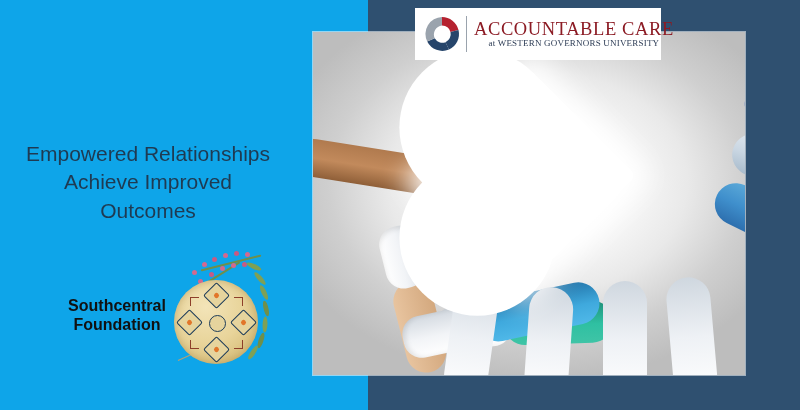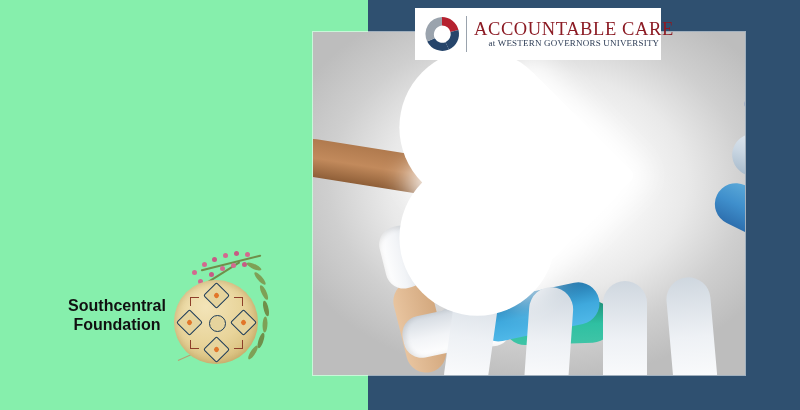--- a/index.html
+++ b/index.html
@@ -8,21 +8,21 @@
     padding: 0;
     background: #ffffff;
   }
   body {
     font-family: "Liberation Sans", sans-serif;
   }
   #slide {
     position: relative;
     width: 800px;
     height: 410px;
-    background: #86efac;
+    background: #0ea5e9;
     overflow: hidden;
   }
 
   
   .navy-panel {
     position: absolute;
     left: 368px;
     top: 0px;
     width: 432px;
     height: 410px;
@@ -359,20 +359,23 @@
       </svg>
     </div>
     <div class="aclc-divider"></div>
     <div class="aclc-text">
       <div class="aclc-line1">ACCOUNTABLE CARE</div>
       <div class="aclc-line3">at WESTERN GOVERNORS UNIVERSITY</div>
     </div>
   </div>
 
 
+  <div class="subtitle">Empowered Relationships
+Achieve Improved
+Outcomes</div>
 
   <div class="scf-logo">
     <div class="scf-text">Southcentral
 Foundation</div>
 
     <div>
       <div class="sprig-stem" style="left:148px; top:28px; transform:rotate(-32deg); width:56px;"></div>
       <div class="sprig-stem" style="left:160px; top:14px; transform:rotate(-14deg); width:62px;"></div>
       <div class="bloom" style="left:152px; top:22px;"></div>
       <div class="bloom" style="left:162px; top:14px;"></div>

